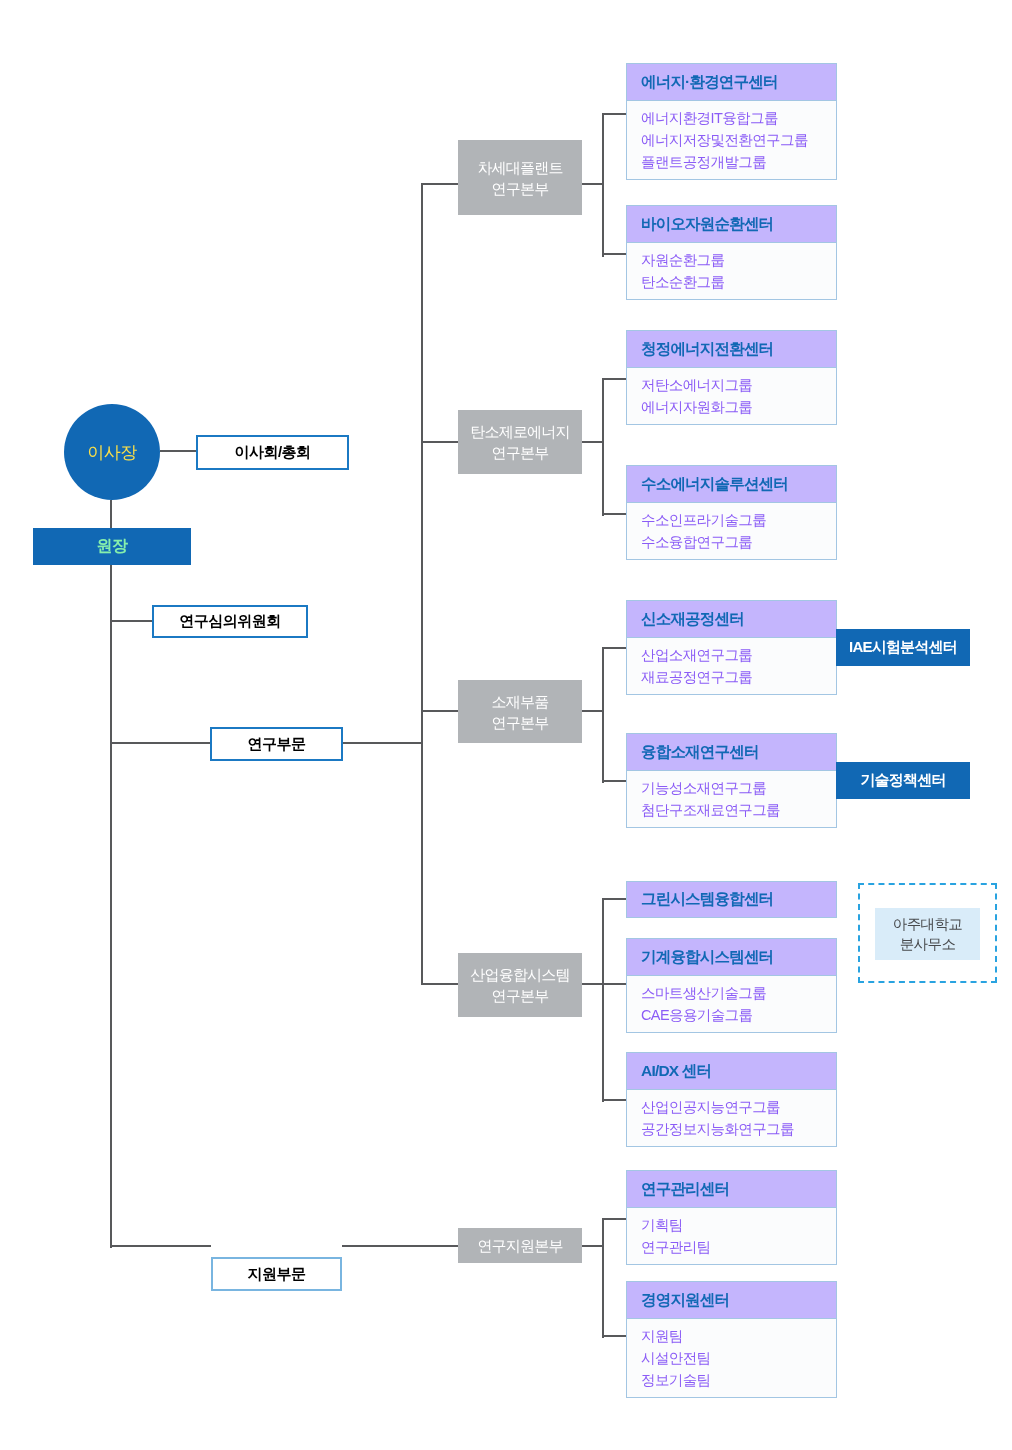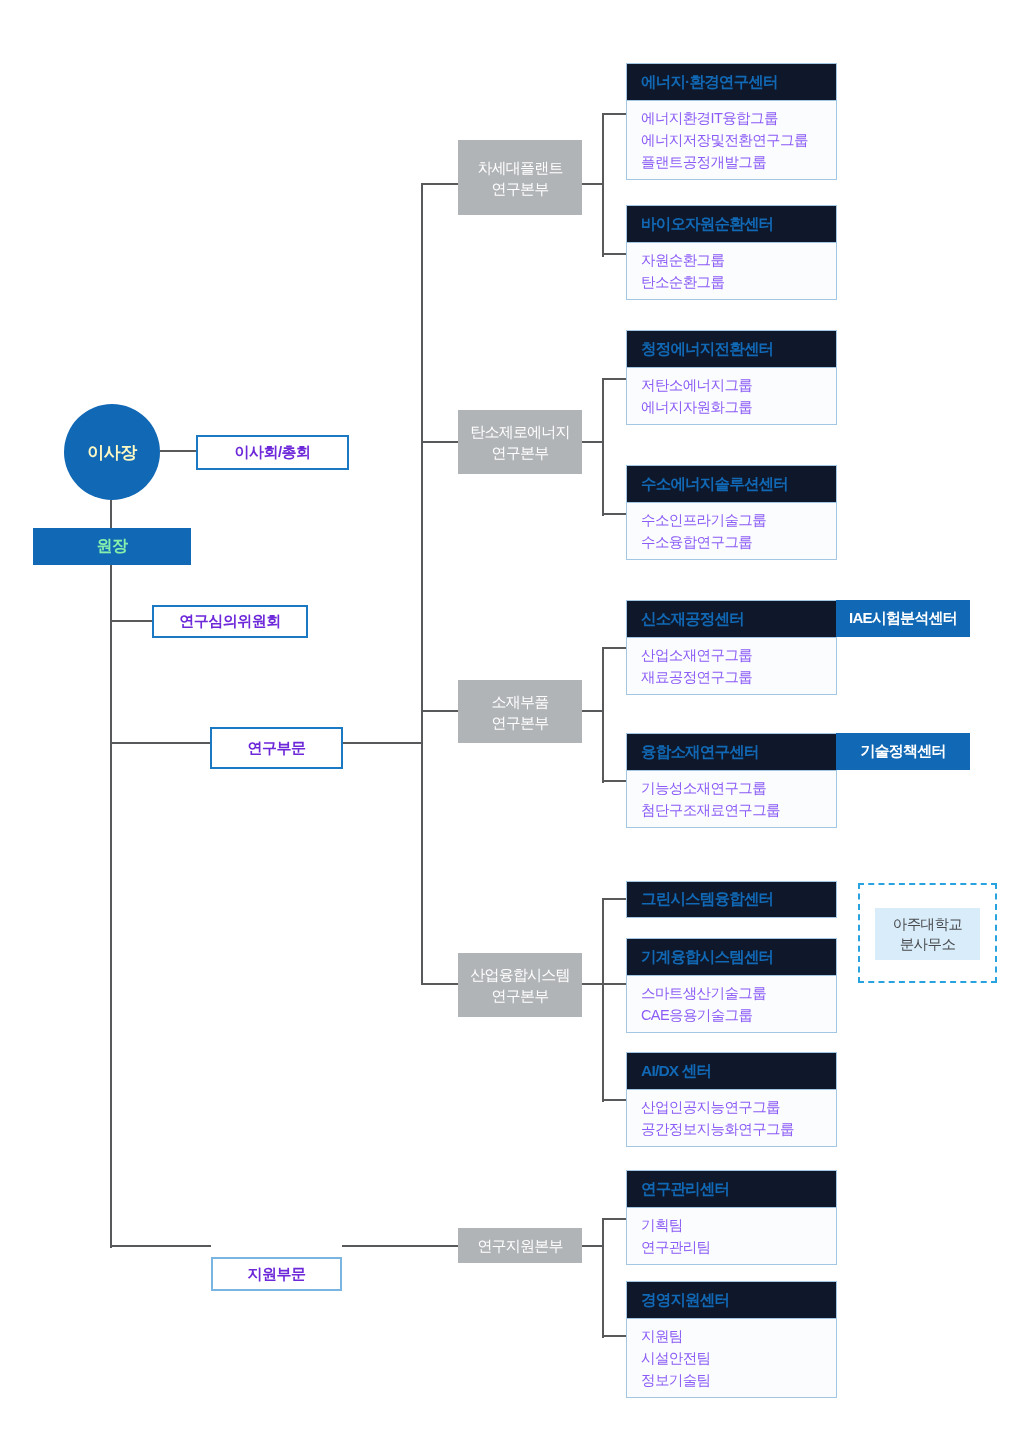--- a/index.html
+++ b/index.html
@@ -6,61 +6,61 @@
   #canvas {
     position:relative; width:1012px; height:1450px; background:#ffffff;
     font-family:"Liberation Sans","DejaVu Sans",sans-serif; overflow:hidden;
   }
   .hl, .vl { position:absolute; background:#58595b; }
   .hl { height:2px; }
   .vl { width:2px; }
 
   .circle {
     position:absolute; left:64px; top:404px; width:96px; height:96px;
-    border-radius:50%; background:#1168b4; color:#fef9c3; font-weight:bold;
+    border-radius:50%; background:#1168b4; color:#fde047; font-weight:normal;
     font-size:17px; display:flex; align-items:center; justify-content:center;
     letter-spacing:-0.5px;
   }
   .pres {
     position:absolute; left:33px; top:528px; width:158px; height:37px;
     background:#1168b4; color:#86efac; font-weight:bold; font-size:16px;
     display:flex; align-items:center; justify-content:center; letter-spacing:-0.5px;
   }
   .wbox {
     position:absolute; background:#ffffff; border:2px solid #1b79c3;
     box-sizing:border-box; display:flex; align-items:center; justify-content:center;
-    font-size:15px; font-weight:600; color:#6d28d9; letter-spacing:-0.5px;
+    font-size:15px; font-weight:600; color:#000000; letter-spacing:-0.5px;
   }
   .wbox.light { border-color:#79b5e0;margin-top:28px; }
 
   .hq {
     position:absolute; left:458px; width:124px; background:#b1b4b7; color:#ffffff;
     display:flex; flex-direction:column; align-items:center; justify-content:center;
     font-size:15px; line-height:21px; font-weight:500; letter-spacing:-0.8px;
     text-align:center;
   }
 
   .cbox {
     position:absolute; left:626px; width:211px; background:#fbfcfd;
     border:1px solid #a3c6e3; box-sizing:border-box;
   }
   .cbox .hdr {
-    height:36px; background:#0f172a; border-bottom:1px solid #a3c6e3;
+    height:36px; background:#c4b5fd; border-bottom:1px solid #a3c6e3;
     display:flex; align-items:center; padding-left:14px;
     font-weight:bold; font-size:15.5px; color:#1168b4; letter-spacing:-0.8px;
   }
   .cbox.only .hdr { border-bottom:none; height:35px; }
   .cbox .body {
     padding:6px 0 6px 14px; font-size:14.5px; color:#8b5cf6;
     line-height:22px; letter-spacing:-0.6px;
   }
   .side-tab {
     position:absolute; left:836px; width:134px; height:37px; background:#1168b4;
     color:#fff; font-weight:bold; font-size:15px; display:flex; align-items:center;
-    justify-content:center; letter-spacing:-0.8px;
+    justify-content:center; letter-spacing:-0.8px;margin-top:29px;
   }
   .dashed {
     position:absolute; left:858px; top:883px; width:139px; height:100px;
     border:2px dashed #29a3e0; box-sizing:border-box; background:#ffffff;
   }
   .branch-inner {
     position:absolute; left:875px; top:908px; width:105px; height:52px;
     background:#d9ecf9; color:#47494c; font-size:14.5px; line-height:20px;
     display:flex; flex-direction:column; align-items:center; justify-content:center;
     letter-spacing:-0.6px; text-align:center;
@@ -115,21 +115,21 @@
   </div>
   <div class="wbox" style="left:196px;top:435px;width:153px;height:35px">
     <span>이사회/총회</span>
   </div>
   <div class="pres">
     <span>원장</span>
   </div>
   <div class="wbox" style="left:152px;top:605px;width:156px;height:33px">
     <span>연구심의위원회</span>
   </div>
-  <div class="wbox" style="left:210px;top:727px;width:133px;height:42px">
+  <div class="wbox" style="left:210px;top:727px;width:133px;height:34px">
     <span>연구부문</span>
   </div>
   <div class="wbox light" style="left:211px;top:1229px;width:131px;height:34px">
     <span>지원부문</span>
   </div>
 
   <div class="hq" style="top:140px;height:75px">
     <span>차세대플랜트</span>
     <span>연구본부</span>
   </div>

